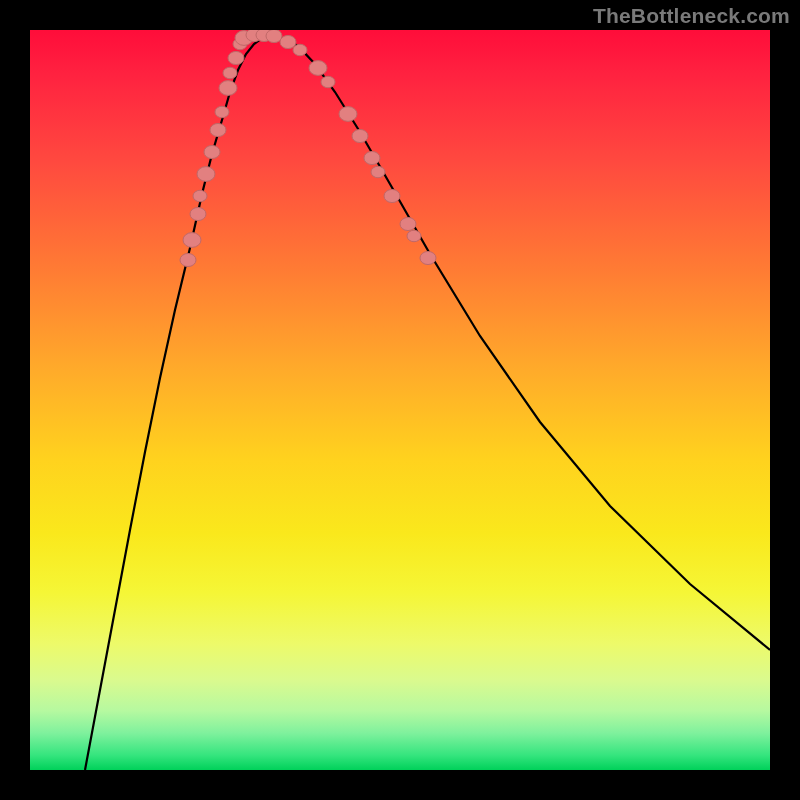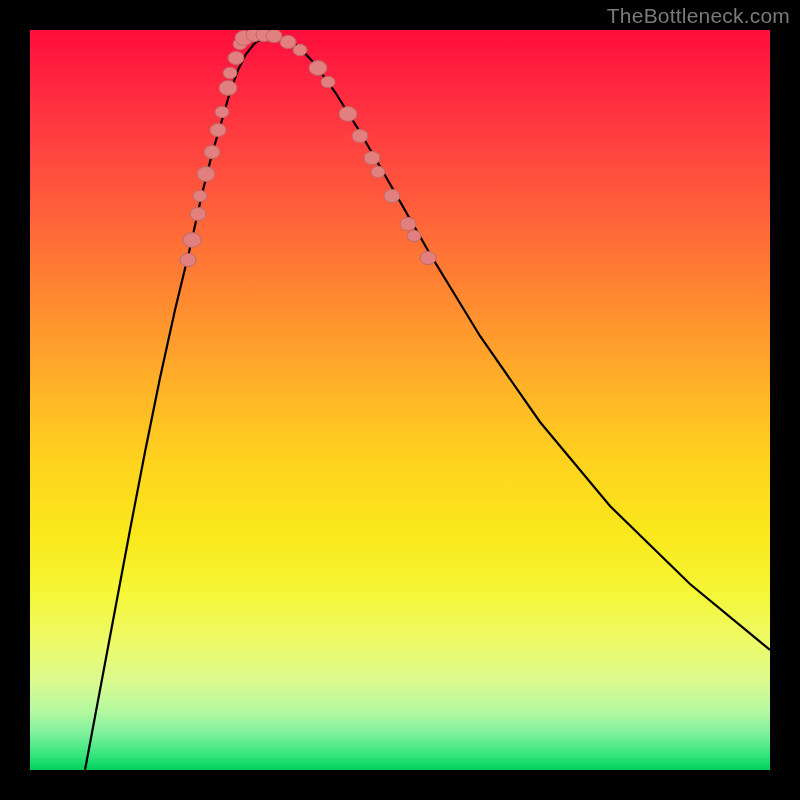--- a/index.html
+++ b/index.html
@@ -60,21 +60,21 @@
     fill: #e28080;
     stroke: #c06868;
     stroke-width: 1;
   }
   .watermark {
     position: absolute;
     top: 4px;
     right: 10px;
     color: #7a7a7a;
     font-size: 21px;
-    font-weight: 400;
+    font-weight: 700;
     letter-spacing: 0.2px;
   }
 </style>
 </head>
 <body>
 
 <div class="frame">
 
   <div class="watermark">TheBottleneck.com</div>
 

